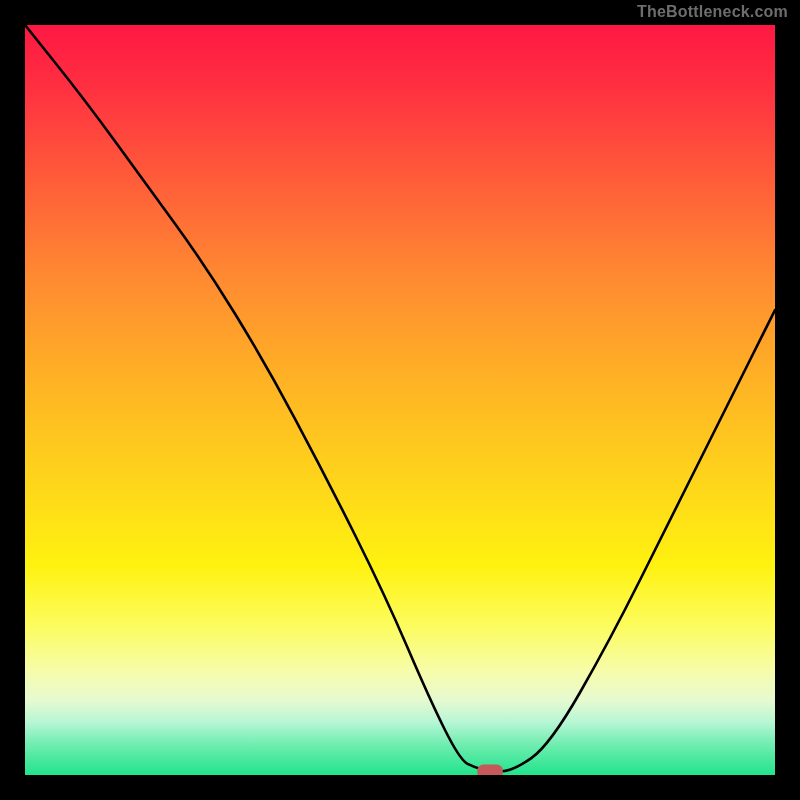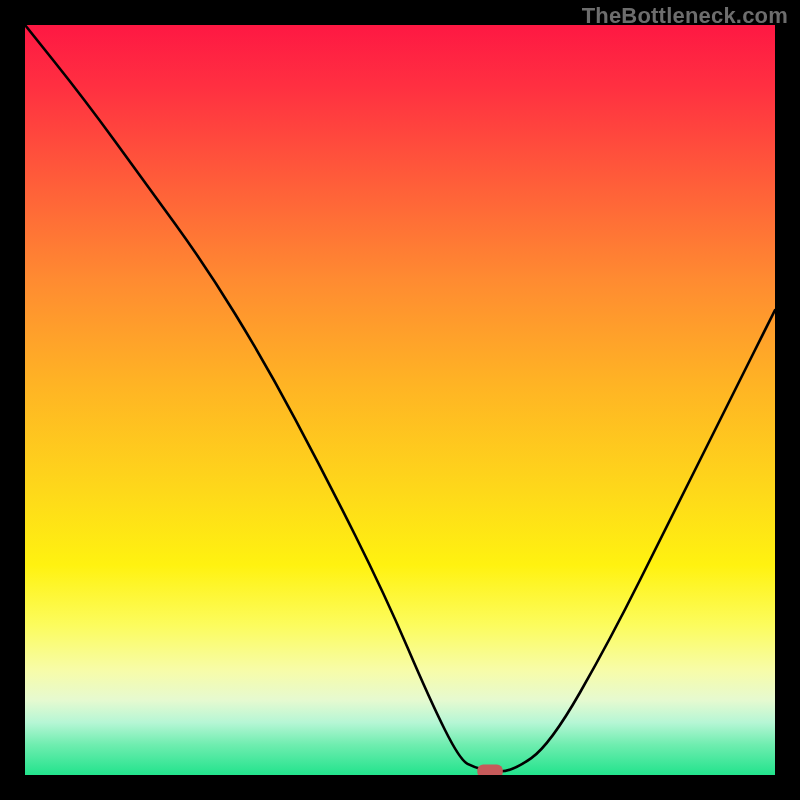--- a/index.html
+++ b/index.html
@@ -44,21 +44,21 @@
   .curve-svg {
     position: absolute;
     inset: 0;
     width: 100%;
     height: 100%;
   }
   .brand {
     position: absolute;
     top: 3px;
     right: 12px;
-    font-size: 22px;
+    font-size: 16px;
     font-weight: 600;
     color: #6d6d6d;
     letter-spacing: 0.2px;
     user-select: none;
   }
 </style>
 </head>
 <body>
 
 <div class="frame">

